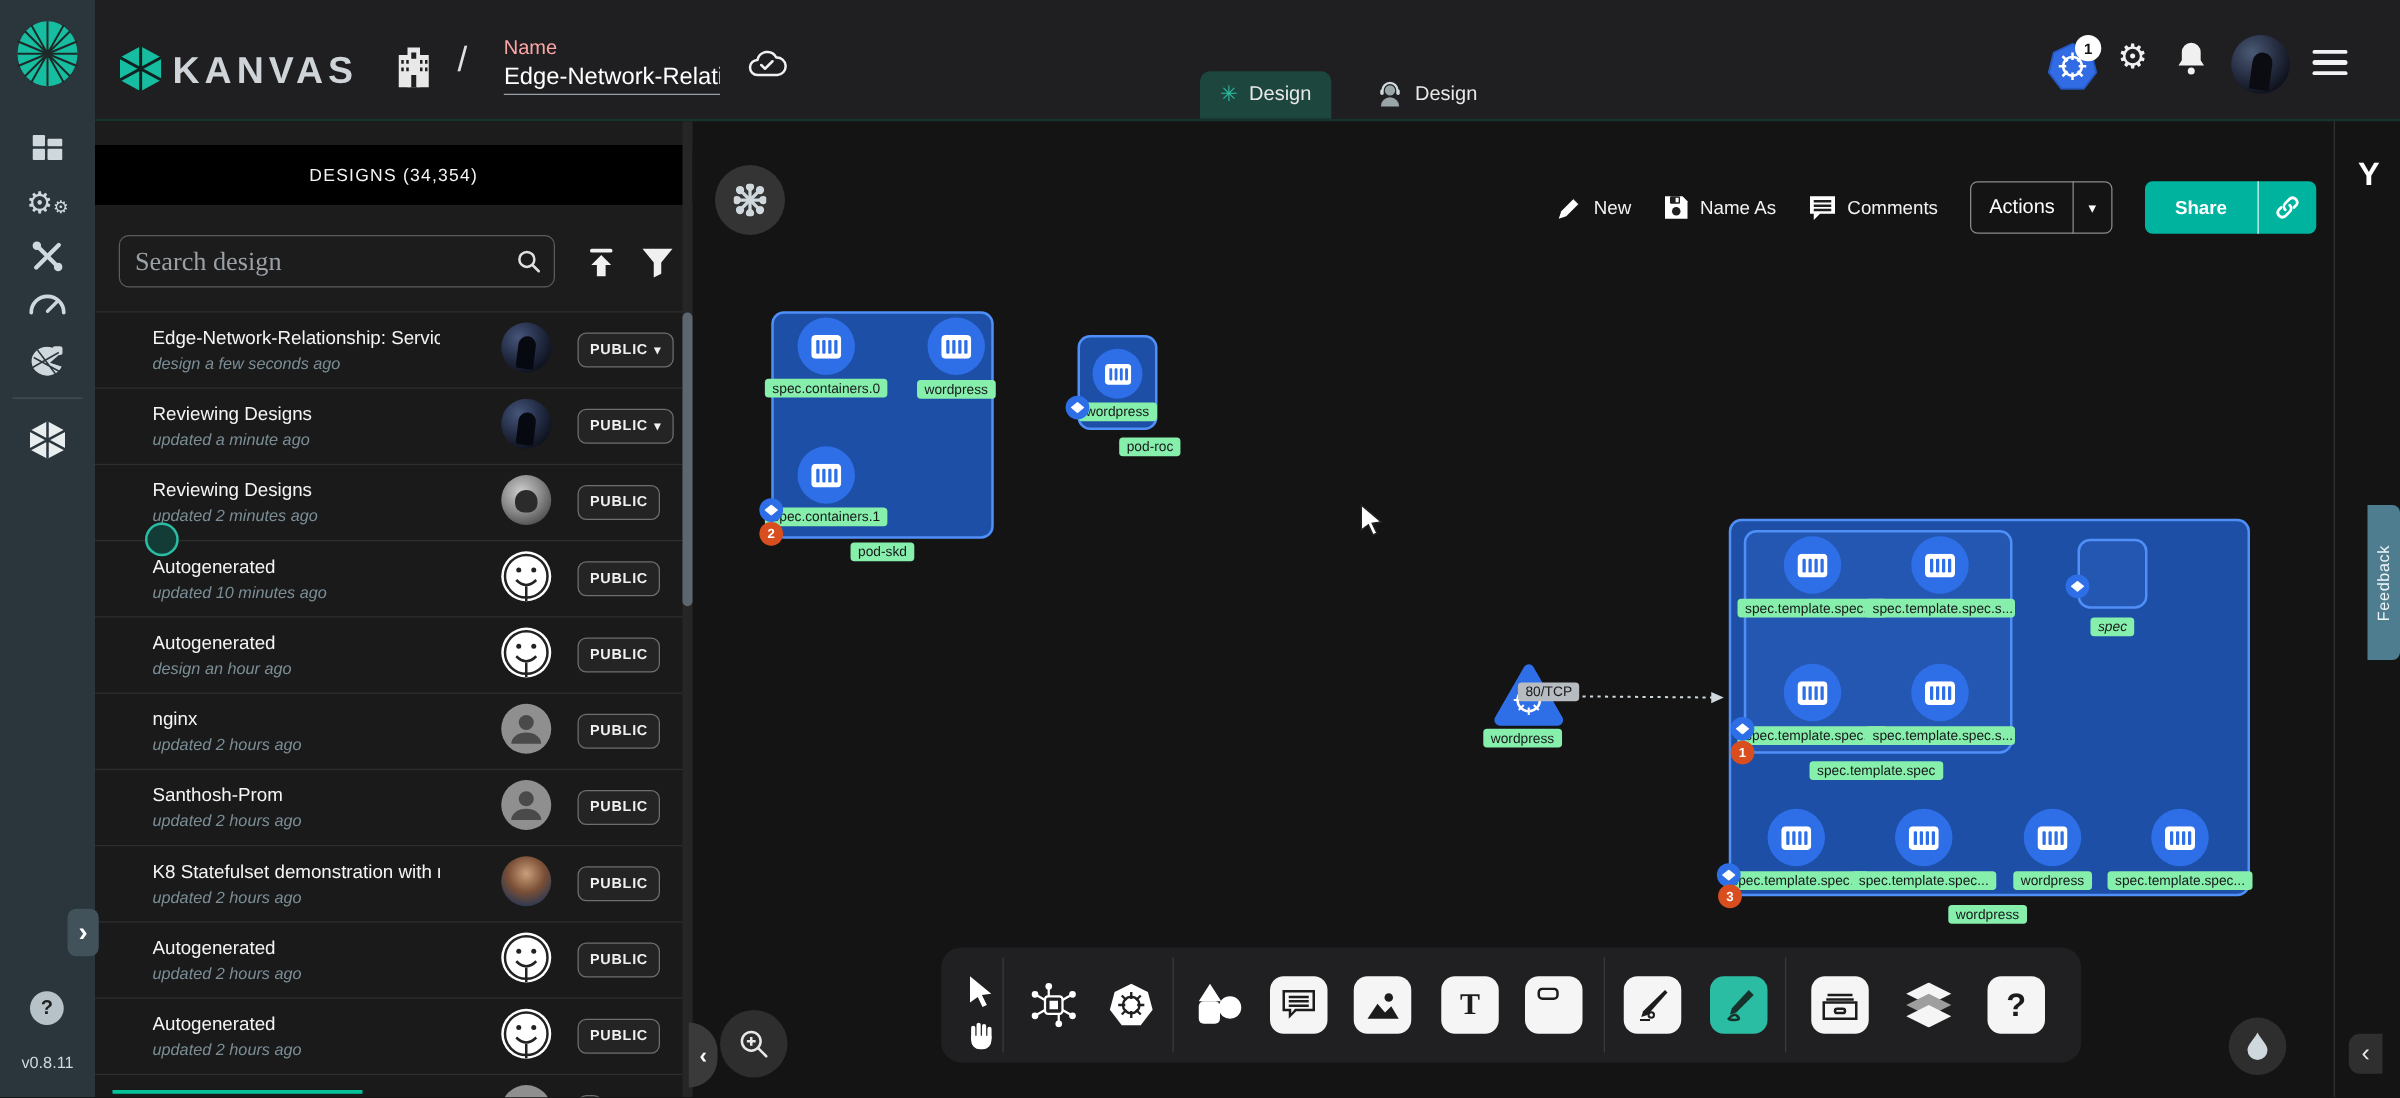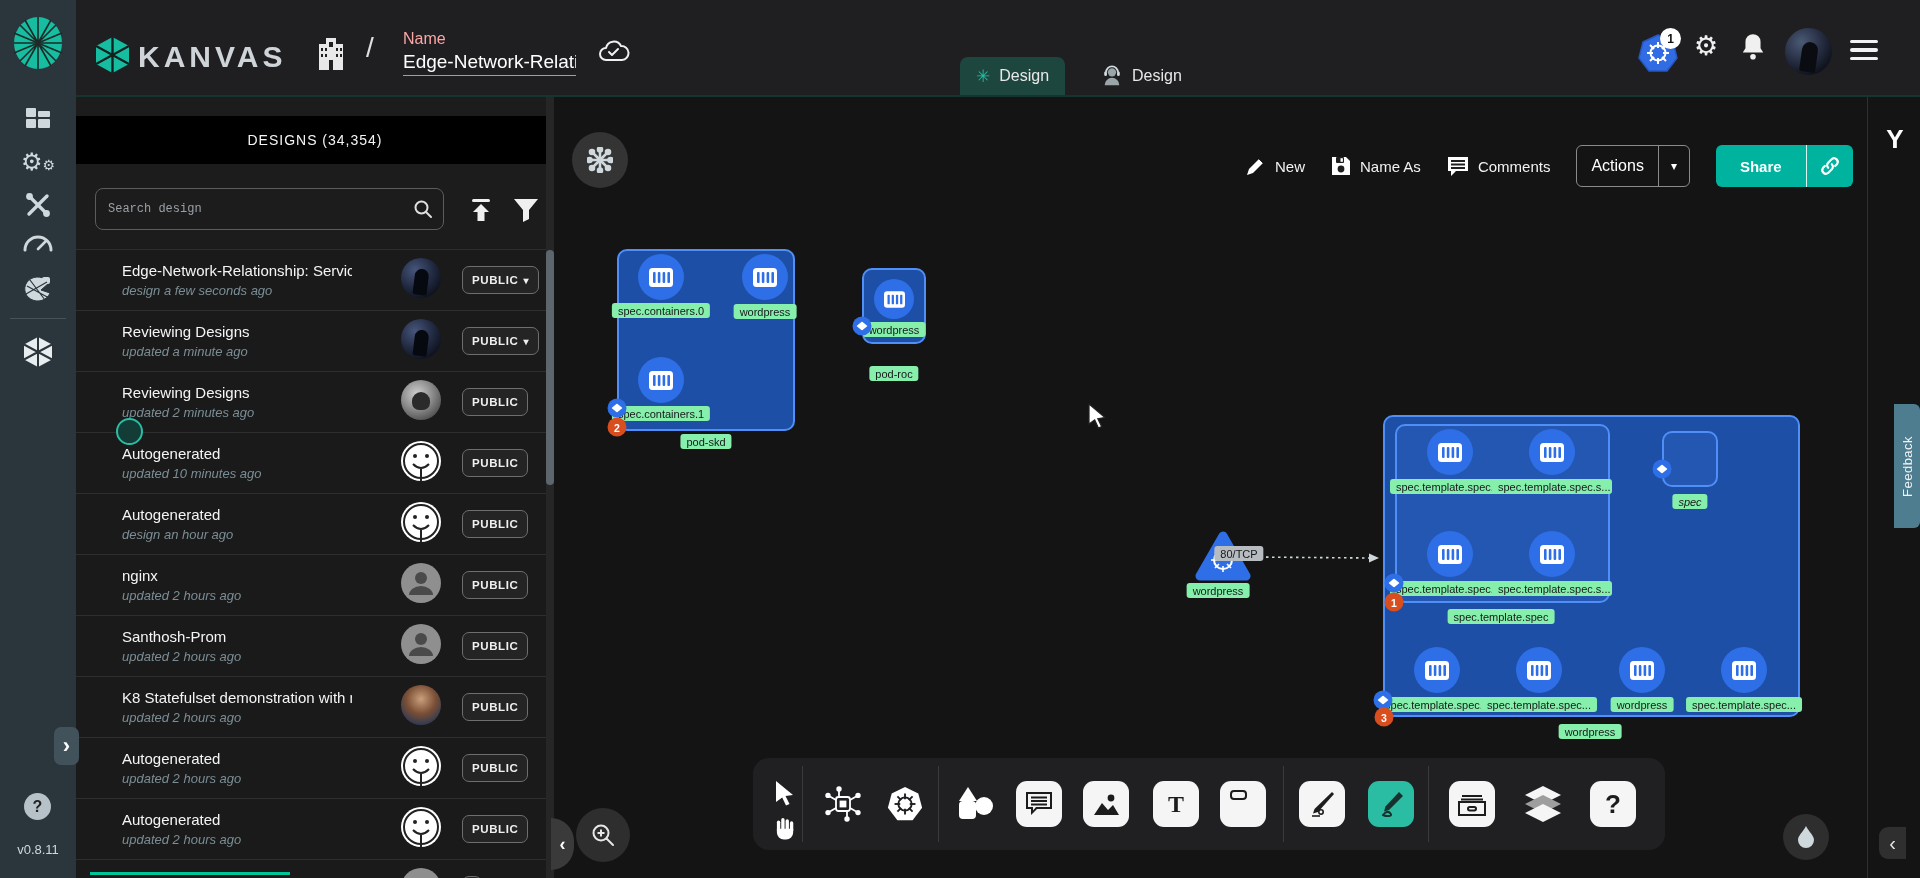--- a/index.html
+++ b/index.html
@@ -48,22 +48,22 @@
   .help-circle { position:absolute; left:24px; top:793px; width:27px; height:27px; border-radius:50%; background:#b6c2c8;
                  color:#222; font-weight:bold; font-size:16px; display:flex; align-items:center; justify-content:center;}
   .version { position:absolute; left:0; top:842px; width:76px; text-align:center; color:#cfd8dc; font-size:13px; }
 
   
   .panel { position:absolute; left:76px; top:97px; width:478px; height:781px; background:#1c1c1c; z-index:10; }
   .panel-header { position:absolute; left:0; top:19px; width:478px; height:48px; background:#000;
                   display:flex; align-items:center; justify-content:center; color:#f5f5f5; font-size:14px; letter-spacing:1px;}
   .search-wrap { position:absolute; left:19px; top:91px; width:349px; height:42px; background:#1c1c1c;
                  border:1px solid #5c5c5c; border-radius:8px; display:flex; align-items:center; }
-  .search-input { flex:1; background:transparent; border:none; outline:none; color:#ddd; font-size:12px; padding:0 12px;
-                  font-family:Liberation Mono, monospace;}
+  .search-input { flex:1; background:transparent; border:none; outline:none; color:#ddd; font-size:21px; padding:0 12px;
+                  font-family:Liberation Serif, serif;}
   .search-input::placeholder { color:#9aa0a6; }
   .icon-btn { background:none; border:none; cursor:pointer; }
   .upload-btn { position:absolute; left:392px; top:100px; }
   .filter-btn { position:absolute; left:437px; top:100px; }
   .rows { position:absolute; left:0; top:152px; width:470px; height:629px; }
   .row { position:absolute; left:0; width:470px; height:61px; border-top:1px solid #2e2e2e; background:#1a1a1a; }
   .row-title { position:absolute; left:46px; top:12px; width:230px; font-size:15px; color:#f5f5f5;
                white-space:nowrap; overflow:hidden; }
   .row-sub { position:absolute; left:46px; top:33px; font-size:13px; font-style:italic; color:#7b8e96; white-space:nowrap;}
   .avatar { position:absolute; left:325px; top:8px; width:40px; height:40px; border-radius:50%; overflow:hidden;}
@@ -579,21 +579,21 @@
         <rect x="0" y="0" width="24" height="19" rx="3.5" fill="#fff"></rect>
         <g fill="#2e6fe8">
           <rect x="4" y="4" width="2.6" height="11" rx="1"></rect>
           <rect x="8.8" y="4" width="2.6" height="11" rx="1"></rect>
           <rect x="13.6" y="4" width="2.6" height="11" rx="1"></rect>
           <rect x="18.4" y="4" width="2.6" height="11" rx="1"></rect>
         </g>
       </svg>
   </div>
   <div class="chip" style="left:894px; top:322px;">wordpress</div>
-  <div class="chip" style="left:894px; top:350px;margin-top:16px;">pod-roc</div>
+  <div class="chip" style="left:920px; top:350px;">pod-roc</div>
   <div class="badge pod" style="left:862px; top:326px;">
     <svg width="11" height="9" viewBox="0 0 11 9">
         <path d="M5.5 0 L11 4.5 L5.5 9 L0 4.5 Z" fill="#fff"></path>
       </svg>
   </div>
 
   <div style="position:absolute; left:1194px; top:530px; z-index:6;">
     <svg width="58" height="52" viewBox="0 0 58 52">
       <path d="M29 6 L52 46 H6 Z" fill="#2e6fe8" stroke="#2e6fe8" stroke-width="9" stroke-linejoin="round"></path>
       <circle cx="29" cy="30" r="9" fill="none" stroke="#fff" stroke-width="2"></circle>

